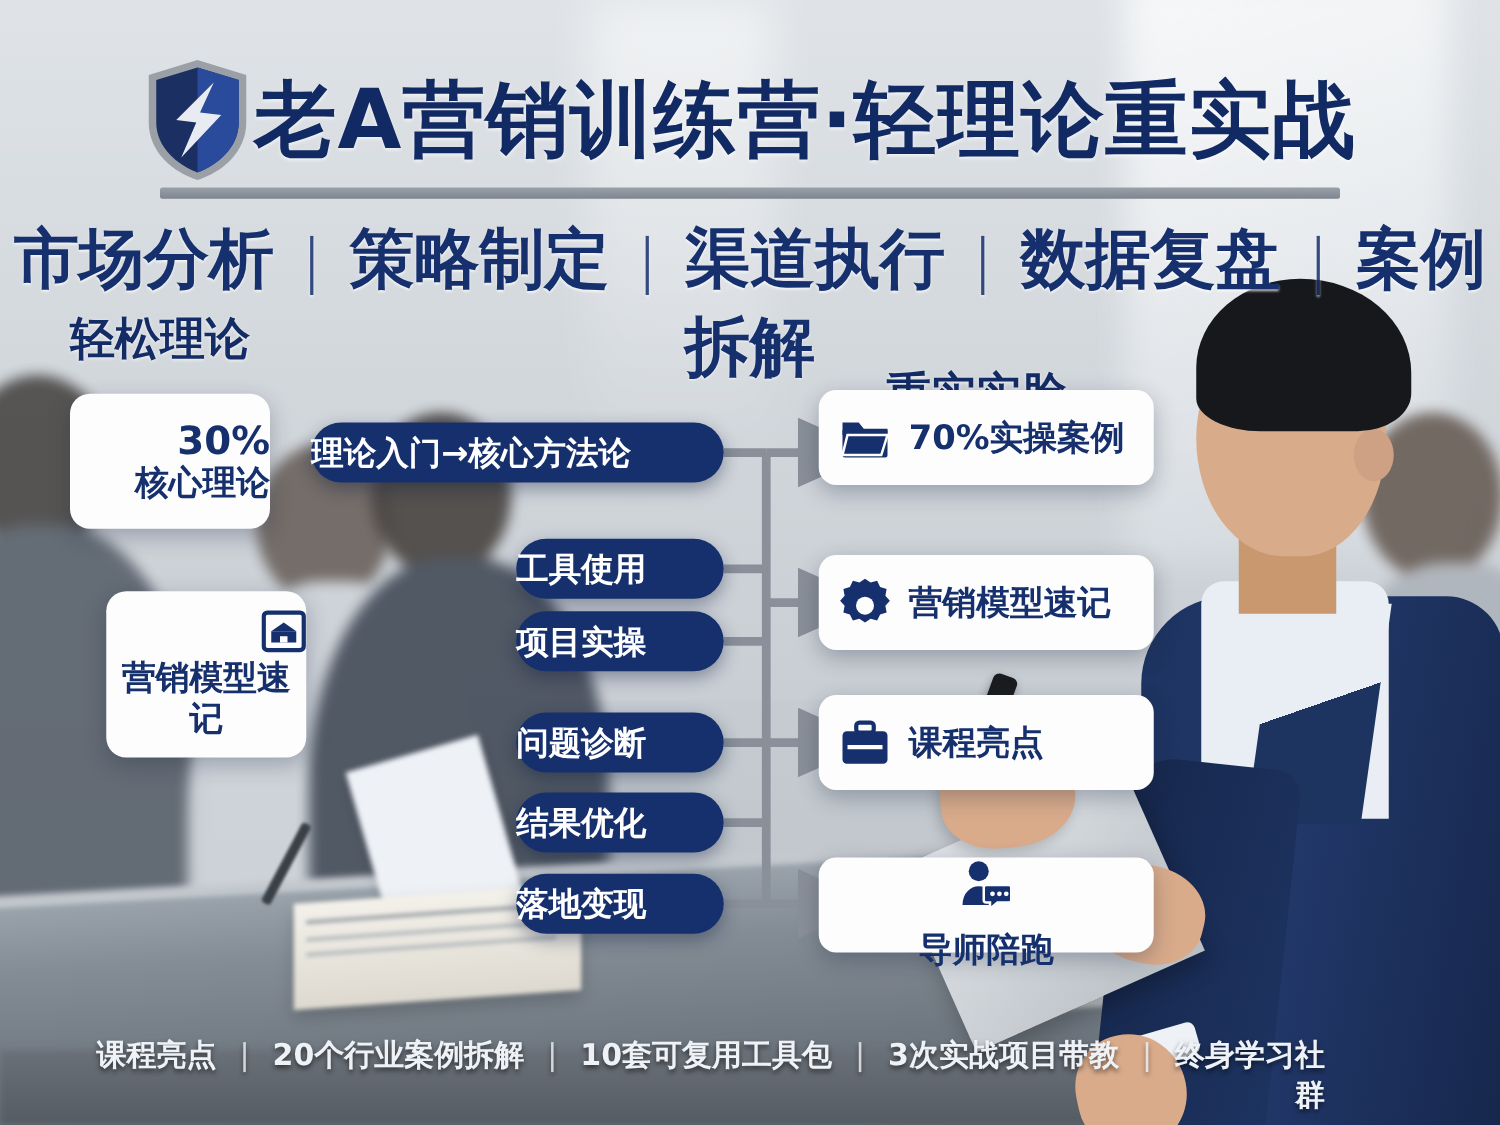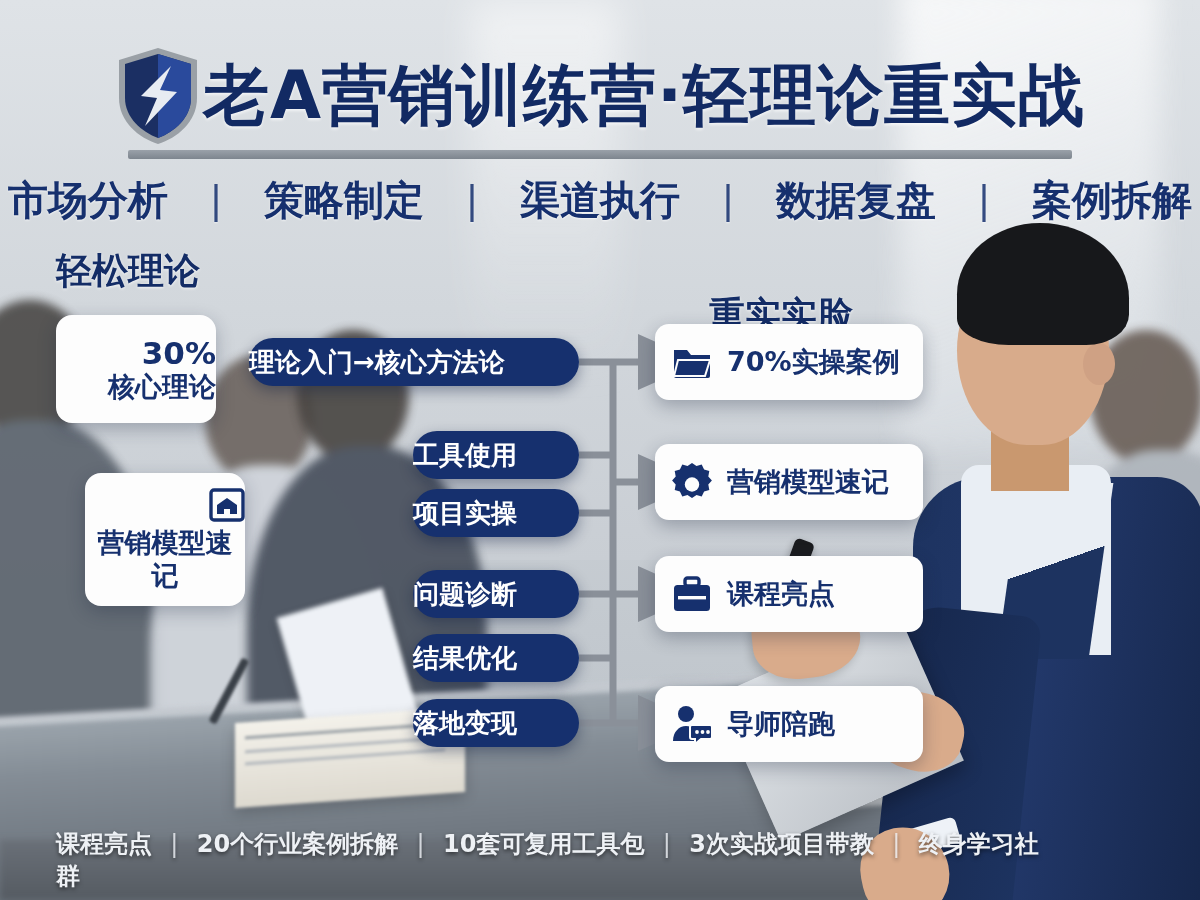--- a/index.html
+++ b/index.html
@@ -99,22 +99,22 @@
 
   
   .header{position:absolute;left:0;top:46px;width:1200px;text-align:center;z-index:20;}
   .title-row{display:flex;align-items:center;justify-content:center;gap:2px;}
   .shield{width:86px;height:100px;flex:0 0 auto;}
   .title{font-size:66px;font-weight:bold;color:#122a63;letter-spacing:1px;
       text-shadow:0 2px 3px rgba(255,255,255,.65);line-height:1.05;
       font-family:"DejaVu Sans","Liberation Sans",sans-serif;}
   .title-rule{width:944px;height:9px;margin:4px auto 0;
       background:linear-gradient(180deg,#9aa1a9,#7d858e);border-radius:2px;}
-  .subtitle{margin-top:14px;font-size:40px;font-weight:bold;color:#16306e;
-      font-family:Liberation Mono, monospace;
+  .subtitle{margin-top:14px;font-size:52px;font-weight:bold;color:#16306e;
+      font-family:Liberation Serif, serif;
       text-shadow:0 1px 2px rgba(255,255,255,.7);}
   .subtitle .sep{color:#16306e;font-weight:normal;margin:0 12px;opacity:.85;}
 
   
   .col-head{position:absolute;font-size:36px;font-weight:bold;color:#132c66;z-index:20;
       font-family:"DejaVu Sans","Liberation Sans",sans-serif;
       text-shadow:0 1px 3px rgba(255,255,255,.8);}
   .col-head.left{left:56px;top:247px;}
   .col-head.right{left:709px;top:247px;margin-top:44px;}
 
@@ -143,28 +143,28 @@
   .pl6{left:413px;top:699px;width:166px;}
 
   
   .wires{position:absolute;left:0;top:0;width:1200px;height:900px;z-index:19;pointer-events:none;}
 
   
   .rcard{position:absolute;left:655px;width:268px;background:#fdfdfd;border-radius:14px;z-index:20;
       box-shadow:0 6px 18px rgba(25,35,60,.30);display:flex;align-items:center;gap:14px;
       padding:0 16px;box-sizing:border-box;height:76px;color:#16306e;font-weight:bold;
       font-family:"DejaVu Sans","Liberation Sans",sans-serif;font-size:27px;}
-  .rc1{top:324px;}
+  .rc1{top:312px;}
   .rc2{top:444px;}
   .rc3{top:556px;}
-  .rc4{top:686px;}
+  .rc4{top:686px;flex-direction:column;}
   .rc-icon{width:42px;height:42px;flex:0 0 auto;}
 
   
-  .footer{position:absolute;left:0;top:828px;width:1060px;z-index:25;text-align:left;}
+  .footer{position:absolute;left:0;top:828px;width:1060px;z-index:25;text-align:right;}
   .footer-inner{margin-left:56px;font-size:24px;font-weight:bold;color:#eef1f5;
       font-family:"DejaVu Sans","Liberation Sans",sans-serif;
       text-shadow:0 2px 4px rgba(0,0,0,.55);}
   .footer-inner .sep{margin:0 10px;opacity:.8;font-weight:normal;}
 </style>
 </head>
 <body>
 
 <div class="stage">
 

